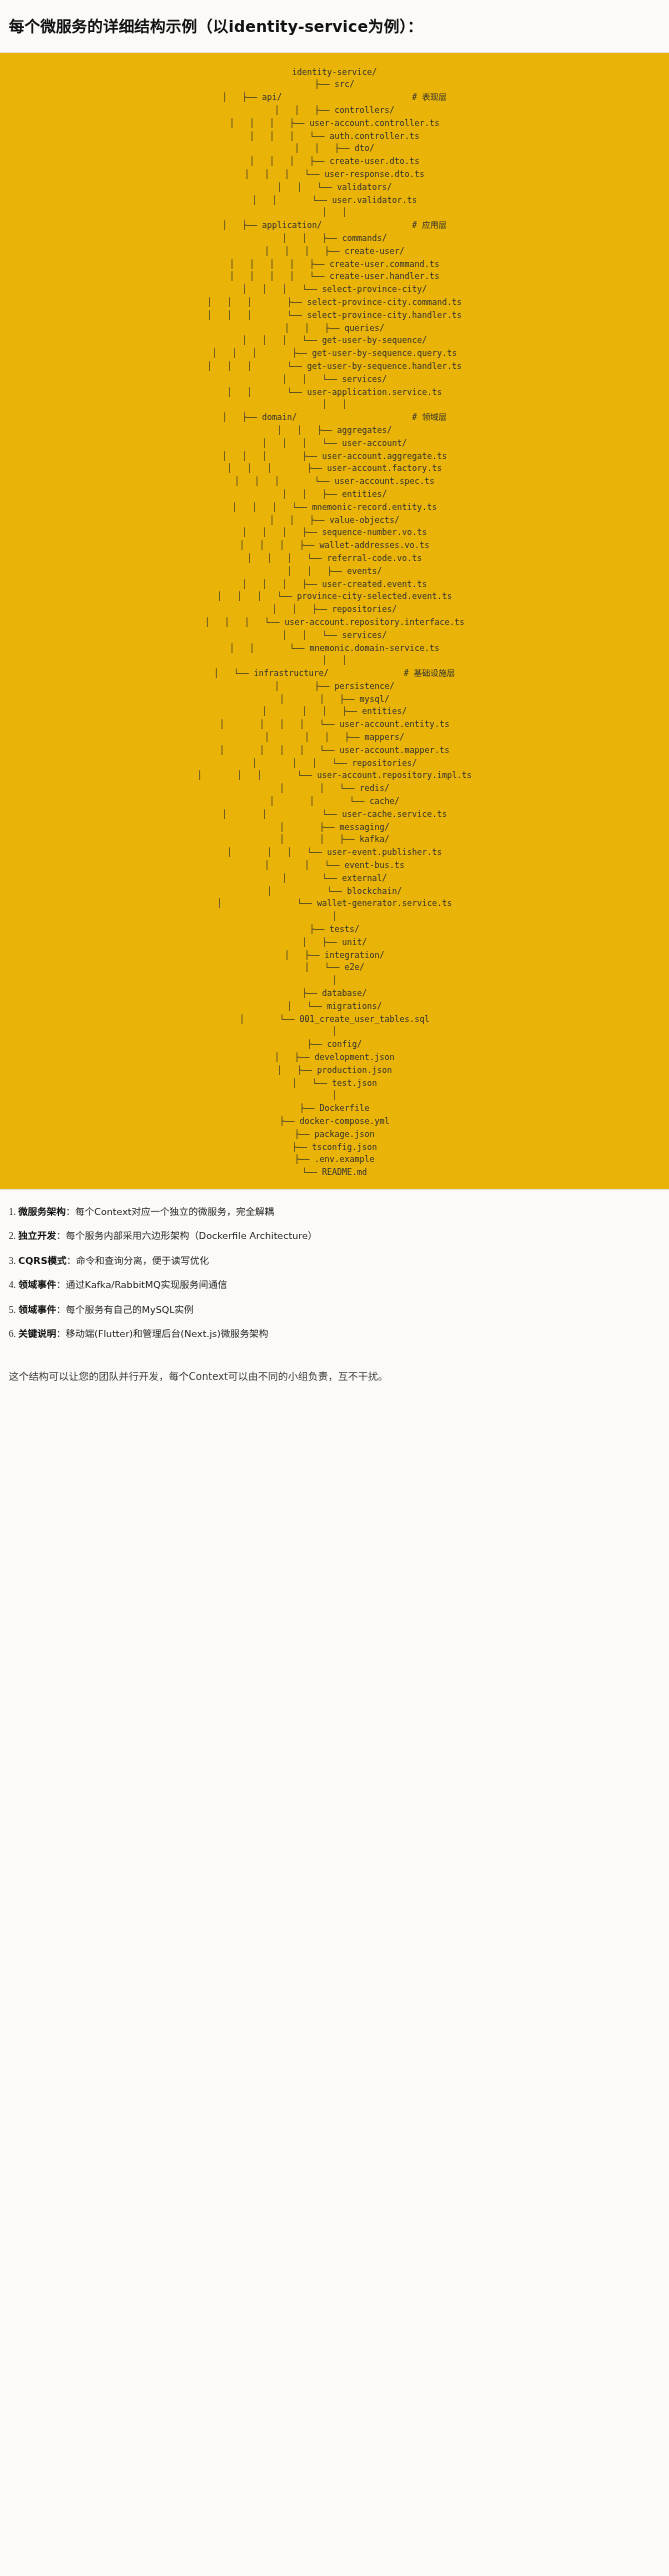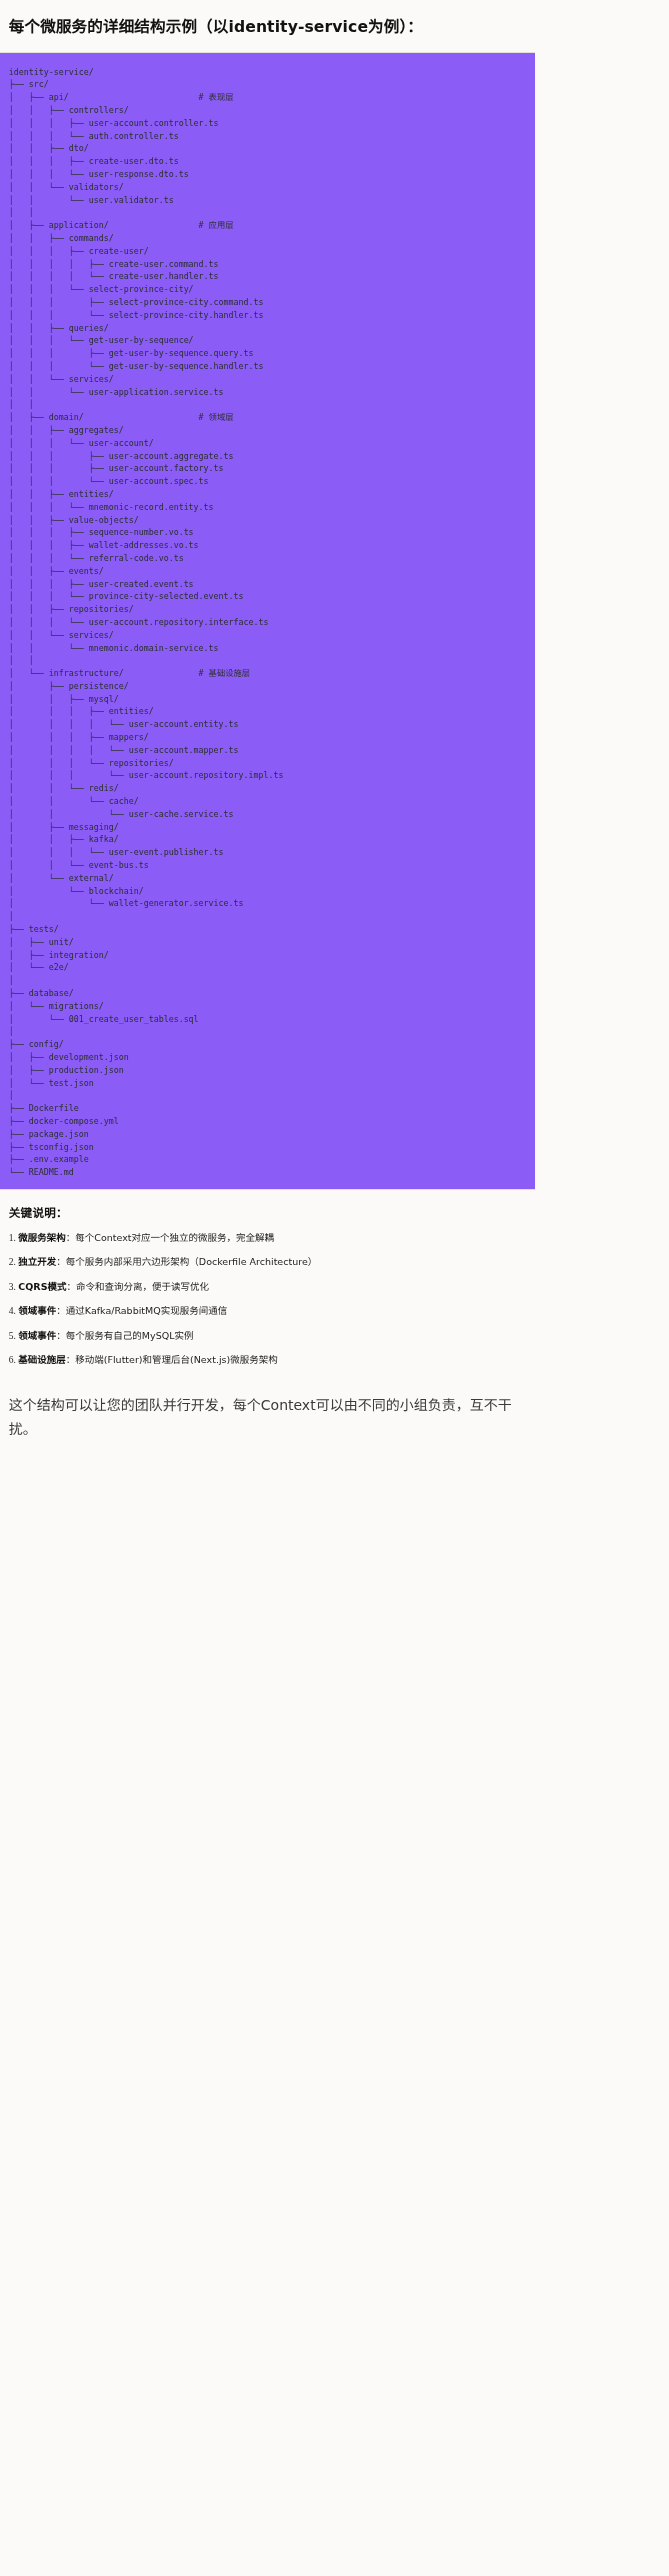--- a/index.html
+++ b/index.html
@@ -8,21 +8,21 @@
     padding: 0;
     background: #fbfaf8;
   }
   body {
     width: 669px;
     font-family: "Liberation Sans", "DejaVu Sans", sans-serif;
     color: #1b1b1b;
     -webkit-font-smoothing: antialiased;
   }
   .page {
-    width: 535px;
+    width: 669px;
     box-sizing: border-box;
     background: #fbfaf8;
   }
 
   
   .doc-header {
     padding: 16.3px 8.8px 13.8px 8.8px;
     border-bottom: 0.6px solid #e3e1dd;
     background: #fbfaf8;
   }
@@ -36,22 +36,23 @@
     font-family: "Liberation Serif", "DejaVu Serif", serif;
   }
   .doc-title .cjk {
     font-family: "DejaVu Sans", "Liberation Sans", sans-serif;
     font-weight: 700;
   }
 
   
   .tree-block {
     padding: 12.5px 8.8px 10px 8.8px;
-    background: #8b5cf6;
+    background: #eab308;
     border-bottom: 0.6px solid #e3e1dd;
+    text-align: center;
   }
   pre.tree {
     margin: 0;
     padding: 0;
     background: transparent;
     border: 0;
     font-family: "DejaVu Sans Mono", "Liberation Mono", monospace;
     font-size: 8.3px;
     line-height: 12.8px;
     color: #2d2f31;
@@ -95,21 +96,21 @@
   ol.note-list li .lead {
     font-weight: 700;
     color: #111;
   }
   ol.note-list li .rest {
     font-weight: 400;
   }
 
   .closing {
     padding: 8.8px 8.8px 16.3px 8.8px;
-    font-size: 14px;
+    font-size: 10px;
     line-height: 1.7;
     color: #3a3a3a;
     font-family: "DejaVu Sans", "Liberation Sans", sans-serif;
     background: #fbfaf8;
   }
 </style>
 </head>
 <body>
 
 <div class="page">
@@ -204,39 +205,38 @@
 │
 ├── Dockerfile
 ├── docker-compose.yml
 ├── package.json
 ├── tsconfig.json
 ├── .env.example
 └── README.md</pre>
   </section>
 
   <section class="notes">
-    <h2 class="notes-title">关键说明：</h2>
     <ol class="note-list">
       <li>
         <span class="lead">微服务架构</span><span class="rest">：每个Context对应一个独立的微服务，完全解耦</span>
       </li>
       <li>
         <span class="lead">独立开发</span><span class="rest">：每个服务内部采用六边形架构（Dockerfile Architecture）</span>
       </li>
       <li>
         <span class="lead">CQRS模式</span><span class="rest">：命令和查询分离，便于读写优化</span>
       </li>
       <li>
         <span class="lead">领域事件</span><span class="rest">：通过Kafka/RabbitMQ实现服务间通信</span>
       </li>
       <li>
         <span class="lead">领域事件</span><span class="rest">：每个服务有自己的MySQL实例</span>
       </li>
       <li>
-        <span class="lead">基础设施层</span><span class="rest">：移动端(Flutter)和管理后台(Next.js)微服务架构</span>
+        <span class="lead">关键说明</span><span class="rest">：移动端(Flutter)和管理后台(Next.js)微服务架构</span>
       </li>
     </ol>
   </section>
 
   <section class="closing">这个结构可以让您的团队并行开发，每个Context可以由不同的小组负责，互不干扰。</section>
 
 </div>
 
 
 </body></html>

